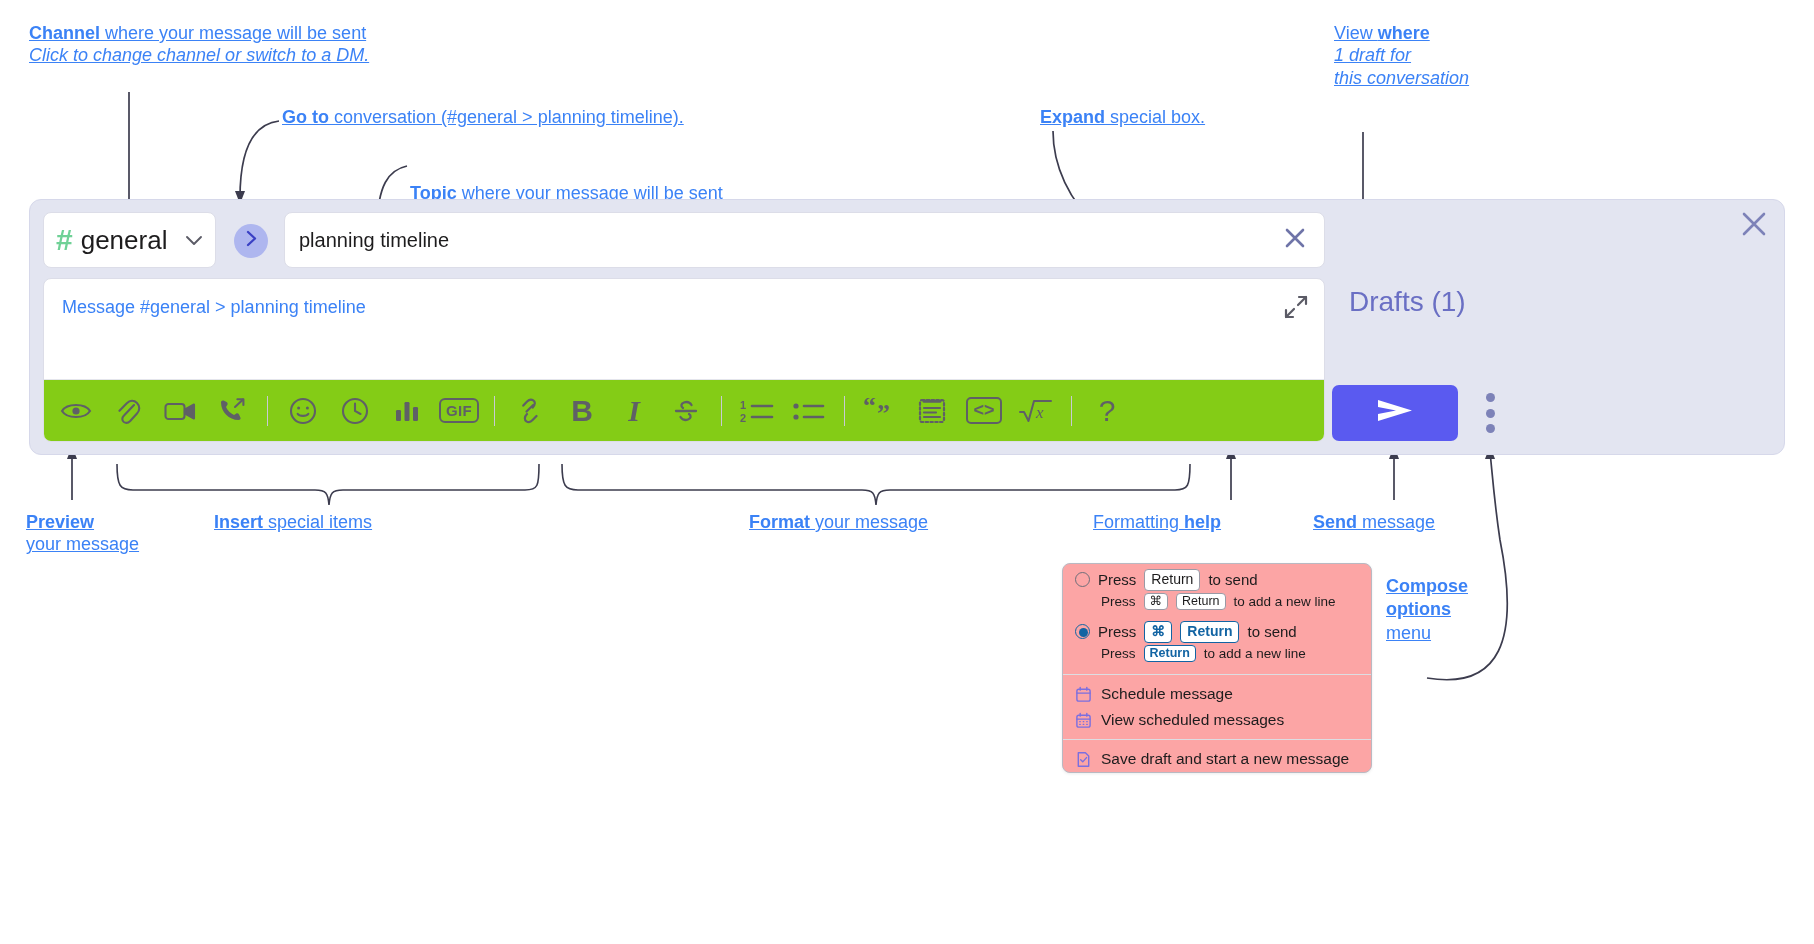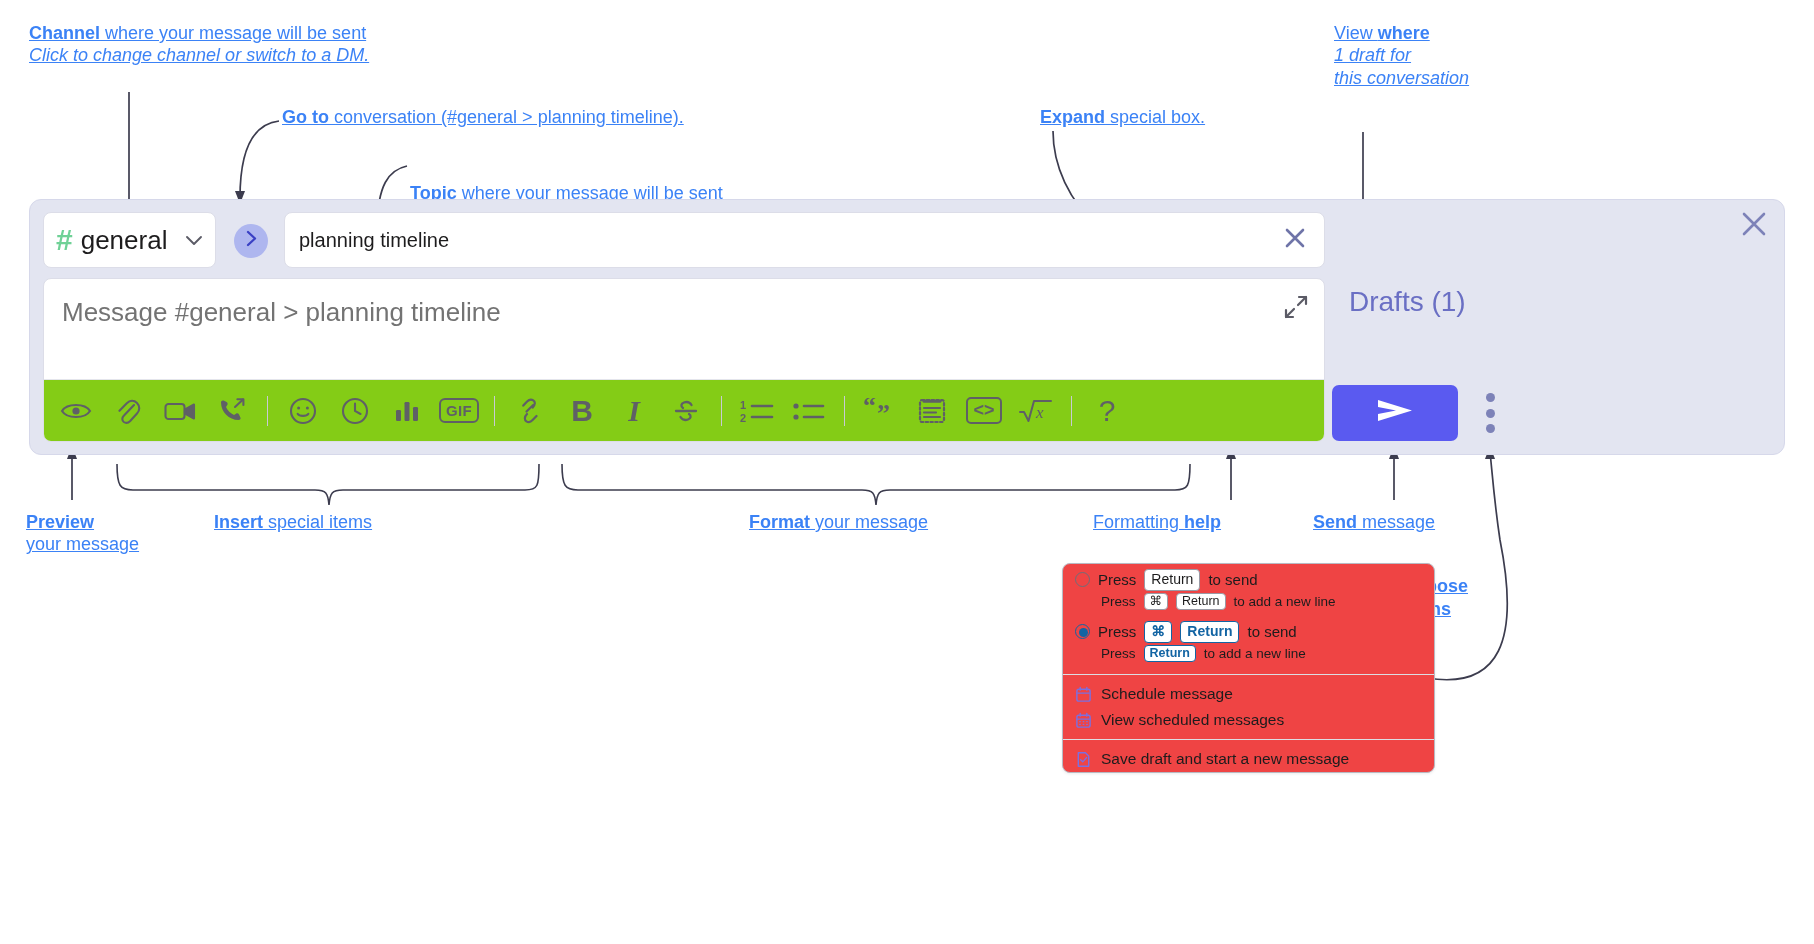--- a/index.html
+++ b/index.html
@@ -56,21 +56,21 @@
   .topicclear { margin-left:auto; color:#6f74a8; font-size:30px; line-height:1; }
 
   
   .msgbox {
     position:absolute; left:0; top:66px; right:0; height:164px;
     background:#ffffff; border:1px solid #dcdde8; border-radius:8px;
     overflow:hidden;
   }
   .msgplaceholder {
     position:absolute; left:18px; top:18px;
-    font-size:26px; color:#737373;
+    font-size:18px; color:#3b82f6;
   }
   .expandbtn { position:absolute; right:14px; top:14px; color:#5b5b66; }
 
   .toolbar {
     position:absolute; left:0; right:0; bottom:0; height:62px;
     background:#84cc16; border-top:1px solid #e4e5ec;
     display:flex; align-items:center; gap:0; padding-left:6px;
   }
   .tb { width:52px; height:52px; display:flex; align-items:center; justify-content:center; color:#5f6066; }
   .tb svg { display:block; }
@@ -99,22 +99,22 @@
     display:flex; align-items:center; justify-content:center;
   }
   .kebab {
     position:absolute; left:1481px; top:393px; width:18px; height:40px;
     display:flex; flex-direction:column; justify-content:space-between; align-items:center;
   }
   .kebab i { display:block; width:9px; height:9px; border-radius:50%; background:#7d82b8; }
 
   
   #menu {
-    position:absolute; left:1062px; top:563px; width:373px;
-    background:#ef4444; border:1px solid #b9b9c2; border-radius:8px;
+    position:absolute; left:1062px; top:563px; width:310px;
+    background:#fca5a5; border:1px solid #b9b9c2; border-radius:8px;
     font-size:15px; color:#1d1c1d;
     box-shadow:0 1px 3px rgba(0,0,0,.08);
   }
   .mrow { display:flex; align-items:center; gap:8px; padding:5px 12px 2px 12px; }
   .mrow.sub { padding:0 12px 6px 38px; font-size:13.5px; }
   .radio { width:15px; height:15px; border:1.6px solid #6e6e79; border-radius:50%; flex:none; }
   .radio.on { border-color:#1264a3; position:relative; }
   .radio.on::after { content:""; position:absolute; left:3px; top:3px; width:9px; height:9px; border-radius:50%; background:#1264a3; }
   .key {
     border:1px solid #9a9aa5; border-radius:4px; padding:1px 6px; font-size:14px;

